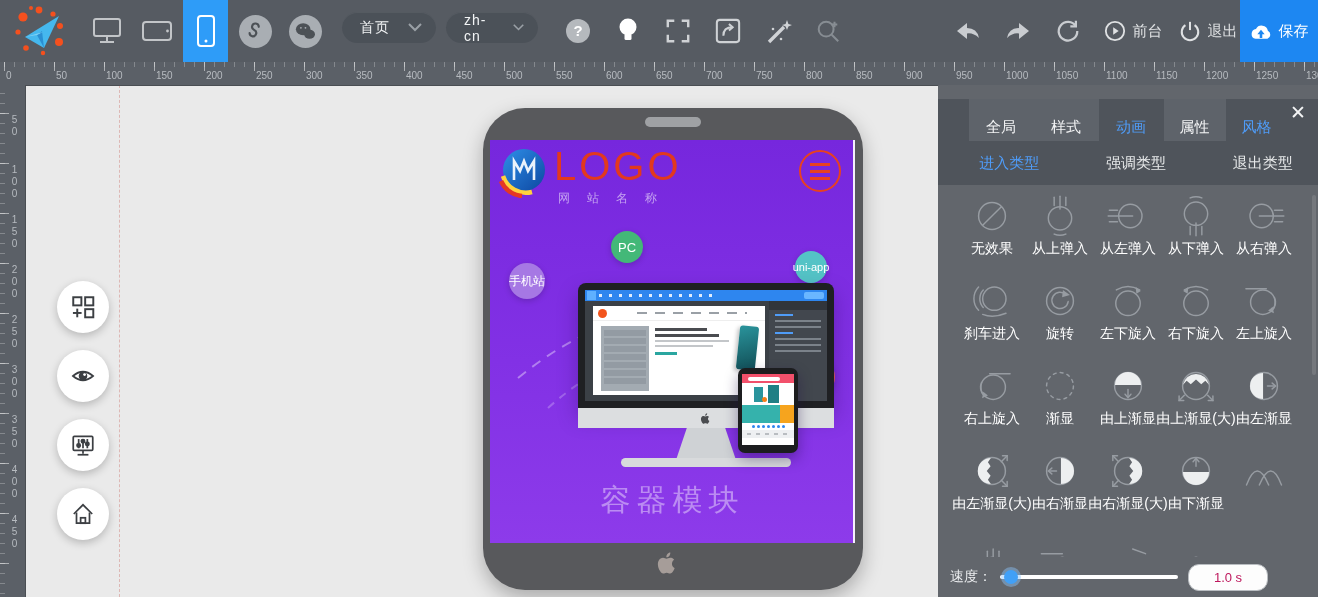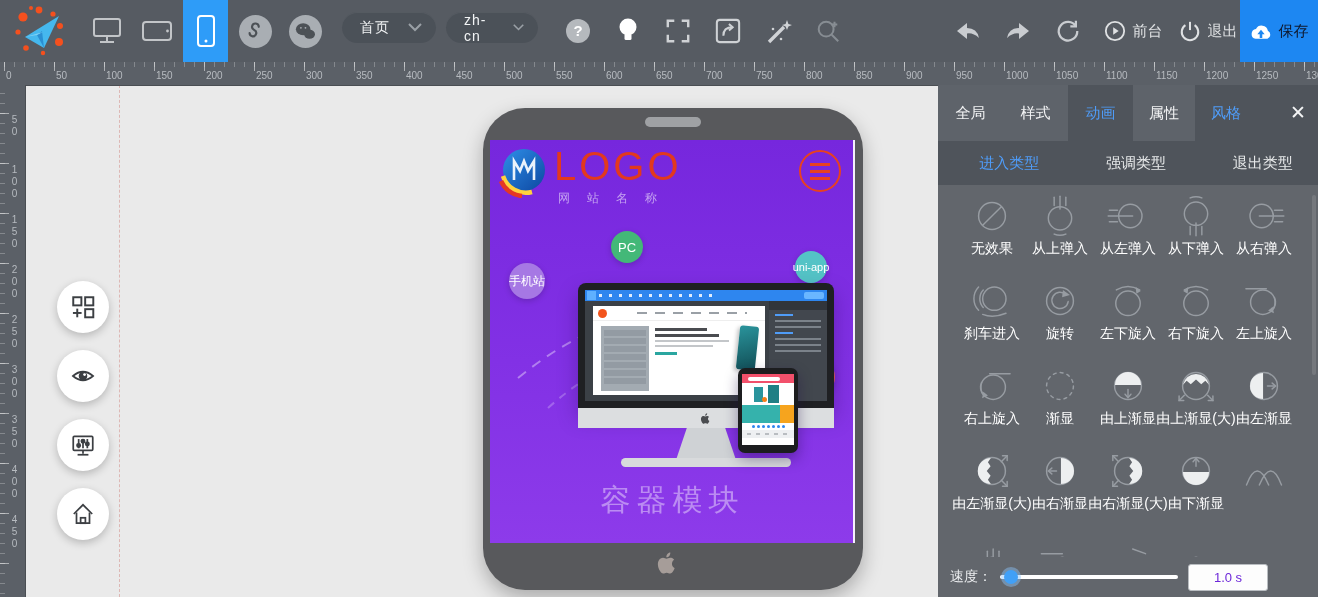--- a/index.html
+++ b/index.html
@@ -15,21 +15,21 @@
   .devbtn{width:46px;}
   .devbtn.active{background:#2e9cf8;}
   .roundbtn{width:44px;}
   .roundbtn .disc{width:33px;height:33px;border-radius:50%;background:#a9aeb3;display:flex;align-items:center;justify-content:center;}
   .pill{position:absolute;top:12px;height:31px;background:#4b5158;border-radius:16px;display:flex;align-items:center;
         padding:0 14px 0 18px;box-shadow:inset 0 1px 0 rgba(255,255,255,.06);cursor:pointer;}
   .pill .val{color:#f2f4f5;font-size:14px;letter-spacing:1px;}
   .pill svg{margin-left:18px;}
   .icobtn{width:44px;cursor:pointer;}
   .tb-label-btn{display:flex;align-items:center;gap:7px;color:#dfe1e3;font-size:15px;cursor:pointer;}
-  .savebtn{left:1240px;width:78px;background:#1d87f2;color:#0f172a;font-size:15px;gap:7px;display:flex;cursor:pointer;}
+  .savebtn{left:1240px;width:78px;background:#1d87f2;color:#ffffff;font-size:15px;gap:7px;display:flex;cursor:pointer;}
 
   
   .ruler-top{position:absolute;left:0;top:62px;width:1318px;height:23px;background:#5b6067;z-index:20;
     background-image:
       repeating-linear-gradient(to right, rgba(255,255,255,.5) 0 1px, transparent 1px 50px),
       repeating-linear-gradient(to right, rgba(255,255,255,.25) 0 1px, transparent 1px 10px);
     background-size:100% 9px,100% 5px;background-repeat:no-repeat;background-position:4px 0,4px 0;
     border-bottom:1px solid #4a4e53;}
   .ruler-top span{position:absolute;top:8px;font-size:10px;color:#b7bbc0;}
   .ruler-left{position:absolute;left:0;top:85px;width:25px;height:512px;background:#5b6067;z-index:20;
@@ -114,41 +114,41 @@
   .t-ban{height:18px;position:relative;background:#35b2ac;}
   .t-ban .org{position:absolute;right:0;top:0;width:14px;height:18px;background:#f6a41e;}
   .t-dots{height:7px;display:flex;gap:2px;justify-content:center;align-items:center;background:#fff;}
   .t-dots i{width:3px;height:3px;border-radius:50%;background:#2e86ef;}
   .t-foot{height:8px;background:#eef0f2;
      background-image:repeating-linear-gradient(to right,#b9bdc1 0 4px,transparent 4px 9px);background-size:80% 2px;
      background-position:5px 3px;background-repeat:no-repeat;}
 
   
   .panel{position:absolute;left:938px;top:85px;width:380px;height:512px;background:#62666c;z-index:25;}
-  .p-head{position:absolute;left:0;top:0;width:380px;height:56px;background:#4f545b;display:flex;}
+  .p-head{position:absolute;left:0;top:14px;width:380px;height:56px;background:#4f545b;display:flex;justify-content:center;}
   .p-tab{height:56px;line-height:56px;text-align:center;font-size:15px;color:#f2f3f4;cursor:pointer;}
   .p-tab.lit{background:#5e636a;}
   .p-tab.blue{color:#4f9cf8;}
   .p-close{position:absolute;right:12px;top:0;height:56px;line-height:56px;color:#f4f5f6;font-size:19px;cursor:pointer;}
   .p-sub{position:absolute;left:0;top:56px;width:380px;height:44px;background:#4f545b;display:flex;
          align-items:center;justify-content:space-around;padding:0 8px;}
   .p-sub span{font-size:15px;color:#e7e9ea;cursor:pointer;}
   .p-sub span.active{color:#4f9cf8;}
   .fx-grid{position:absolute;left:0;top:100px;width:380px;height:373px;overflow:hidden;
            display:grid;grid-template-columns:repeat(5,68px);grid-auto-rows:85px;justify-content:center;padding-top:10px;}
   .fx{width:68px;display:flex;flex-direction:column;align-items:center;cursor:pointer;}
   .fx .lbl{margin-top:3px;font-size:14px;color:#ffffff;white-space:nowrap;}
   .p-scroll{position:absolute;right:2px;top:110px;width:4px;height:180px;border-radius:2px;background:rgba(255,255,255,.12);}
   .speedbar{position:absolute;left:0;bottom:0;width:380px;height:40px;background:#62666c;display:flex;
             align-items:center;padding:0 12px;box-sizing:border-box;}
   .speedbar .slabel{font-size:14px;color:#eceef0;white-space:nowrap;}
   .track{position:relative;width:178px;height:4px;border-radius:2px;background:#fff;margin:0 10px 0 8px;}
   .thumb{position:absolute;left:4px;top:-5px;width:14px;height:14px;border-radius:50%;background:#41a0f7;
          box-shadow:0 0 0 3px rgba(140,195,250,.45);cursor:pointer;}
-  .sval{width:78px;height:25px;border:1px solid #b9bdc1;border-radius:3px;background:#fdfdfd;color:#6d28d9;
+  .sval{width:78px;height:25px;border:1px solid #b9bdc1;border-radius:11px;background:#fdfdfd;color:#be185d;
         font-size:13px;display:flex;align-items:center;justify-content:center;}
 </style>
 </head>
 <body>
 
 <div id="app">
 
   <header class="toolbar">
     <div class="tb logo">
       <svg width="52" height="52" viewBox="0 0 52 52">

